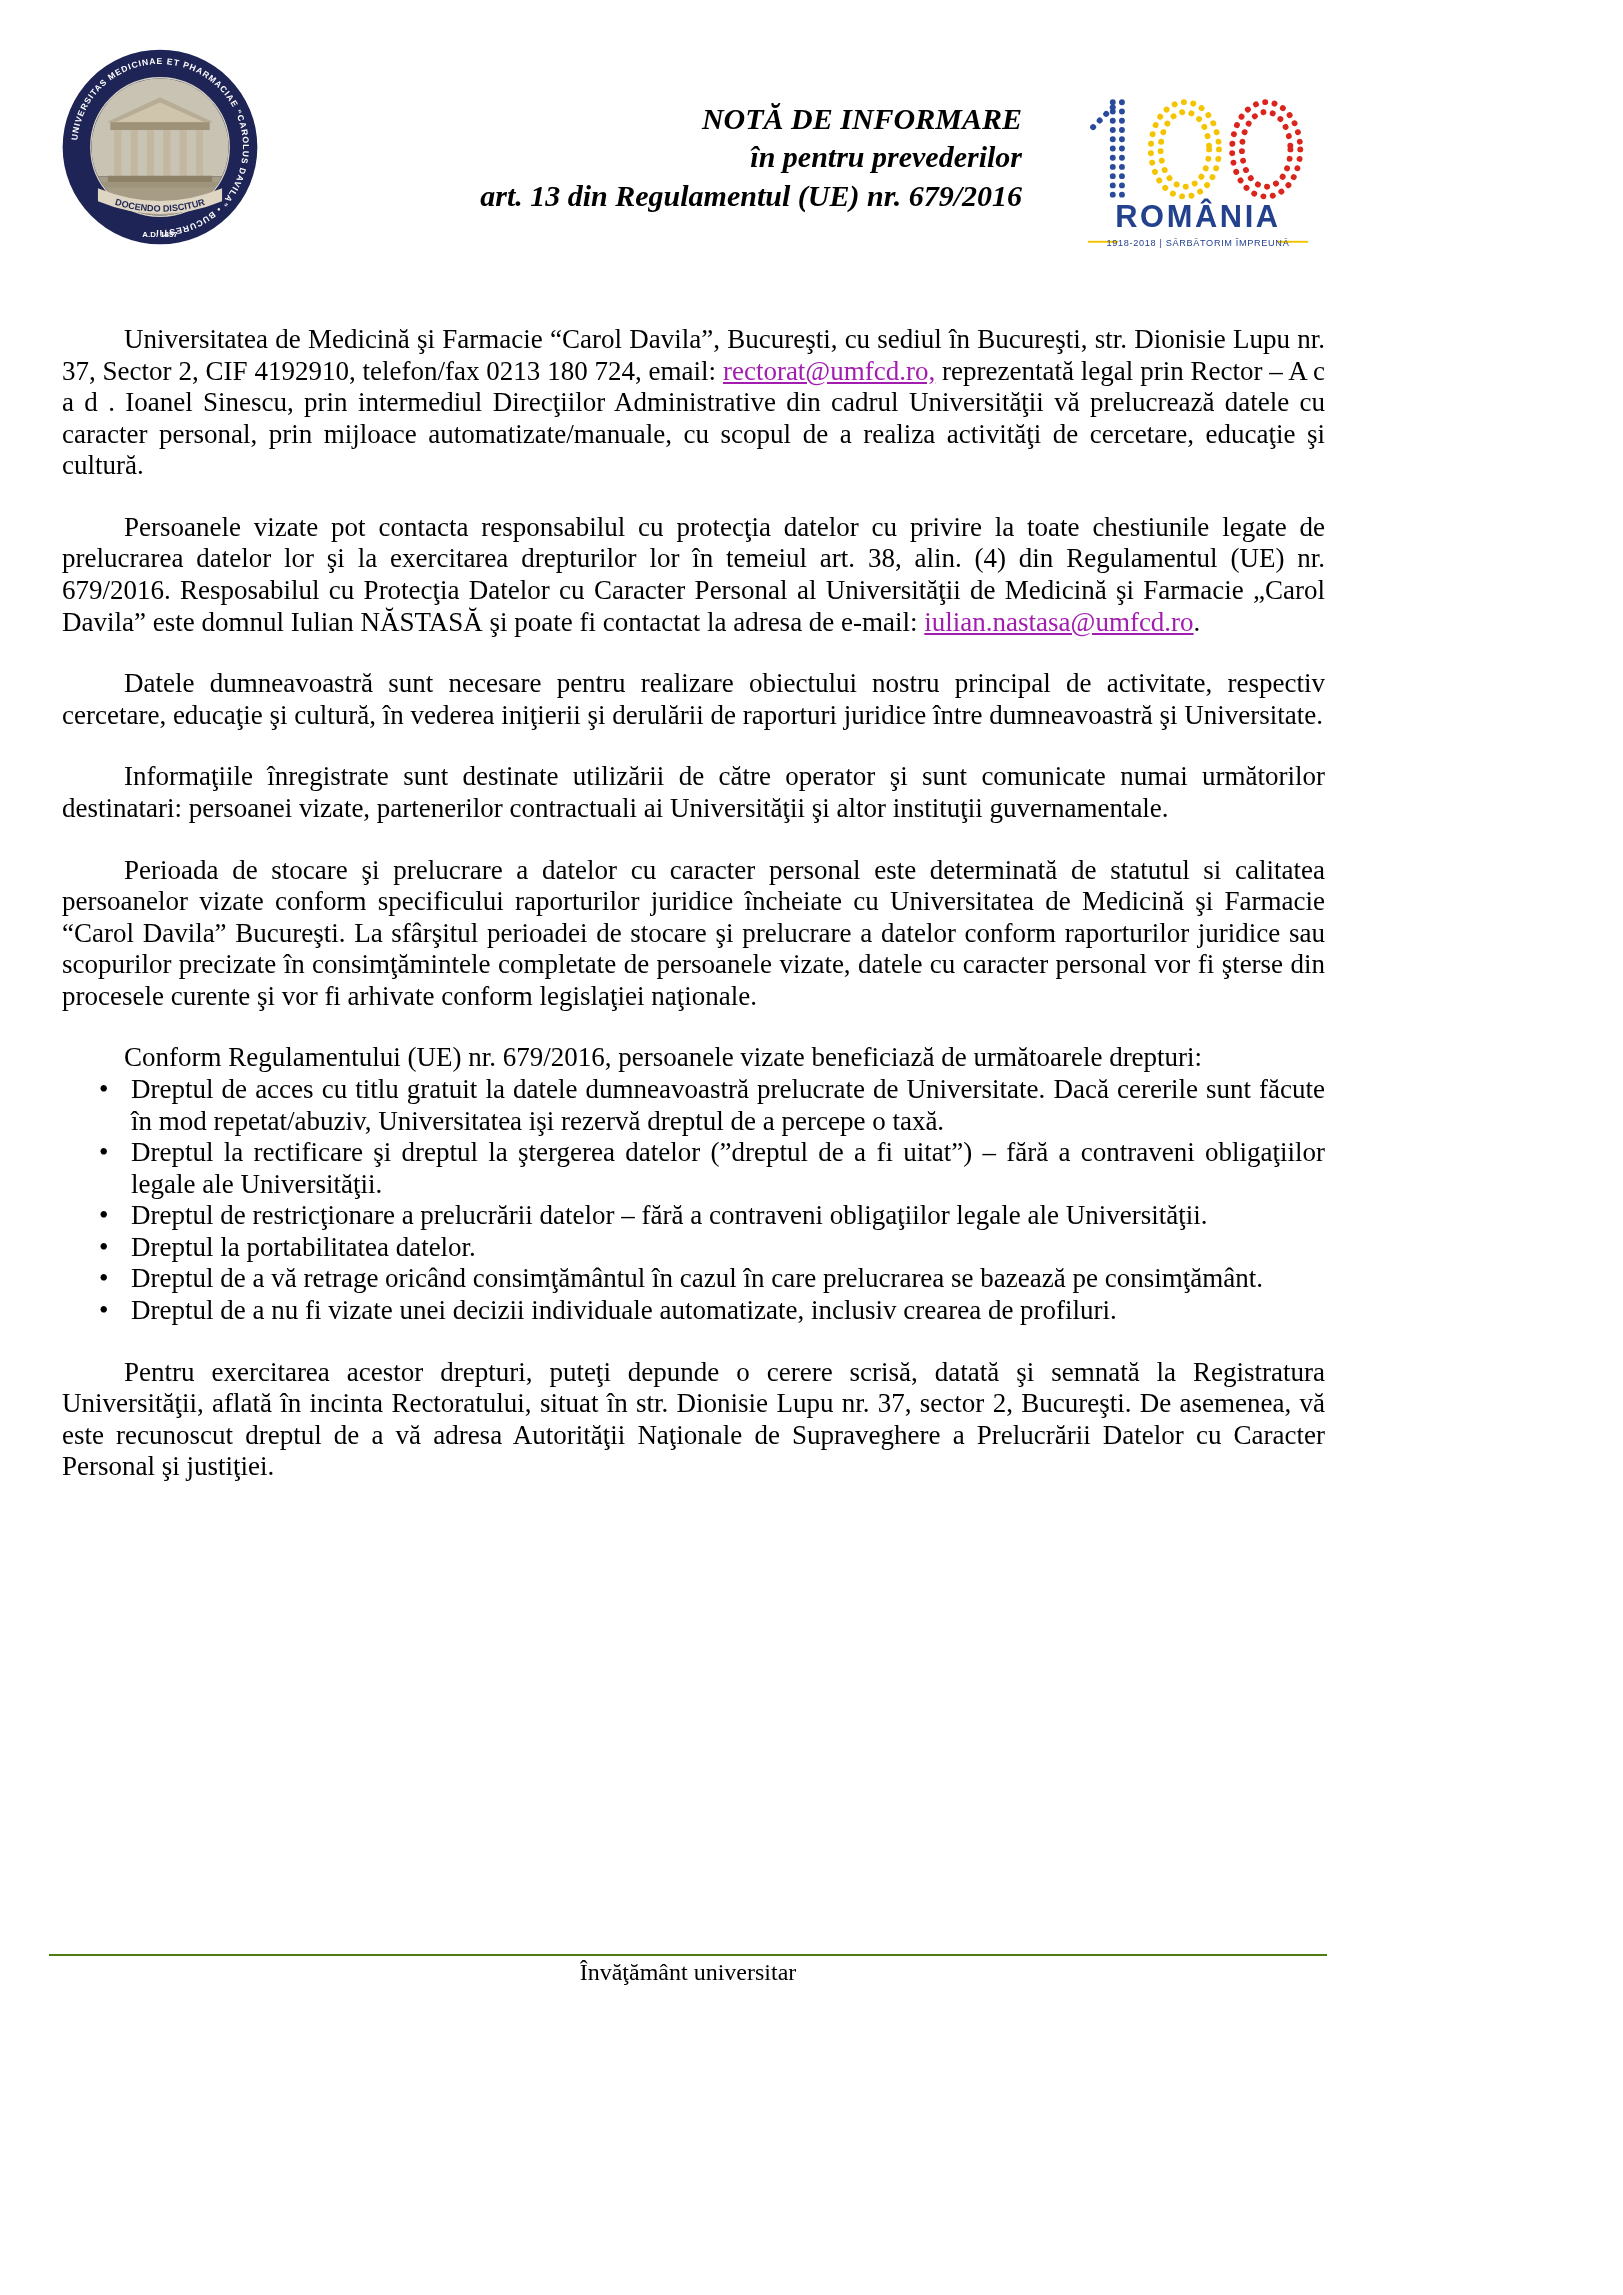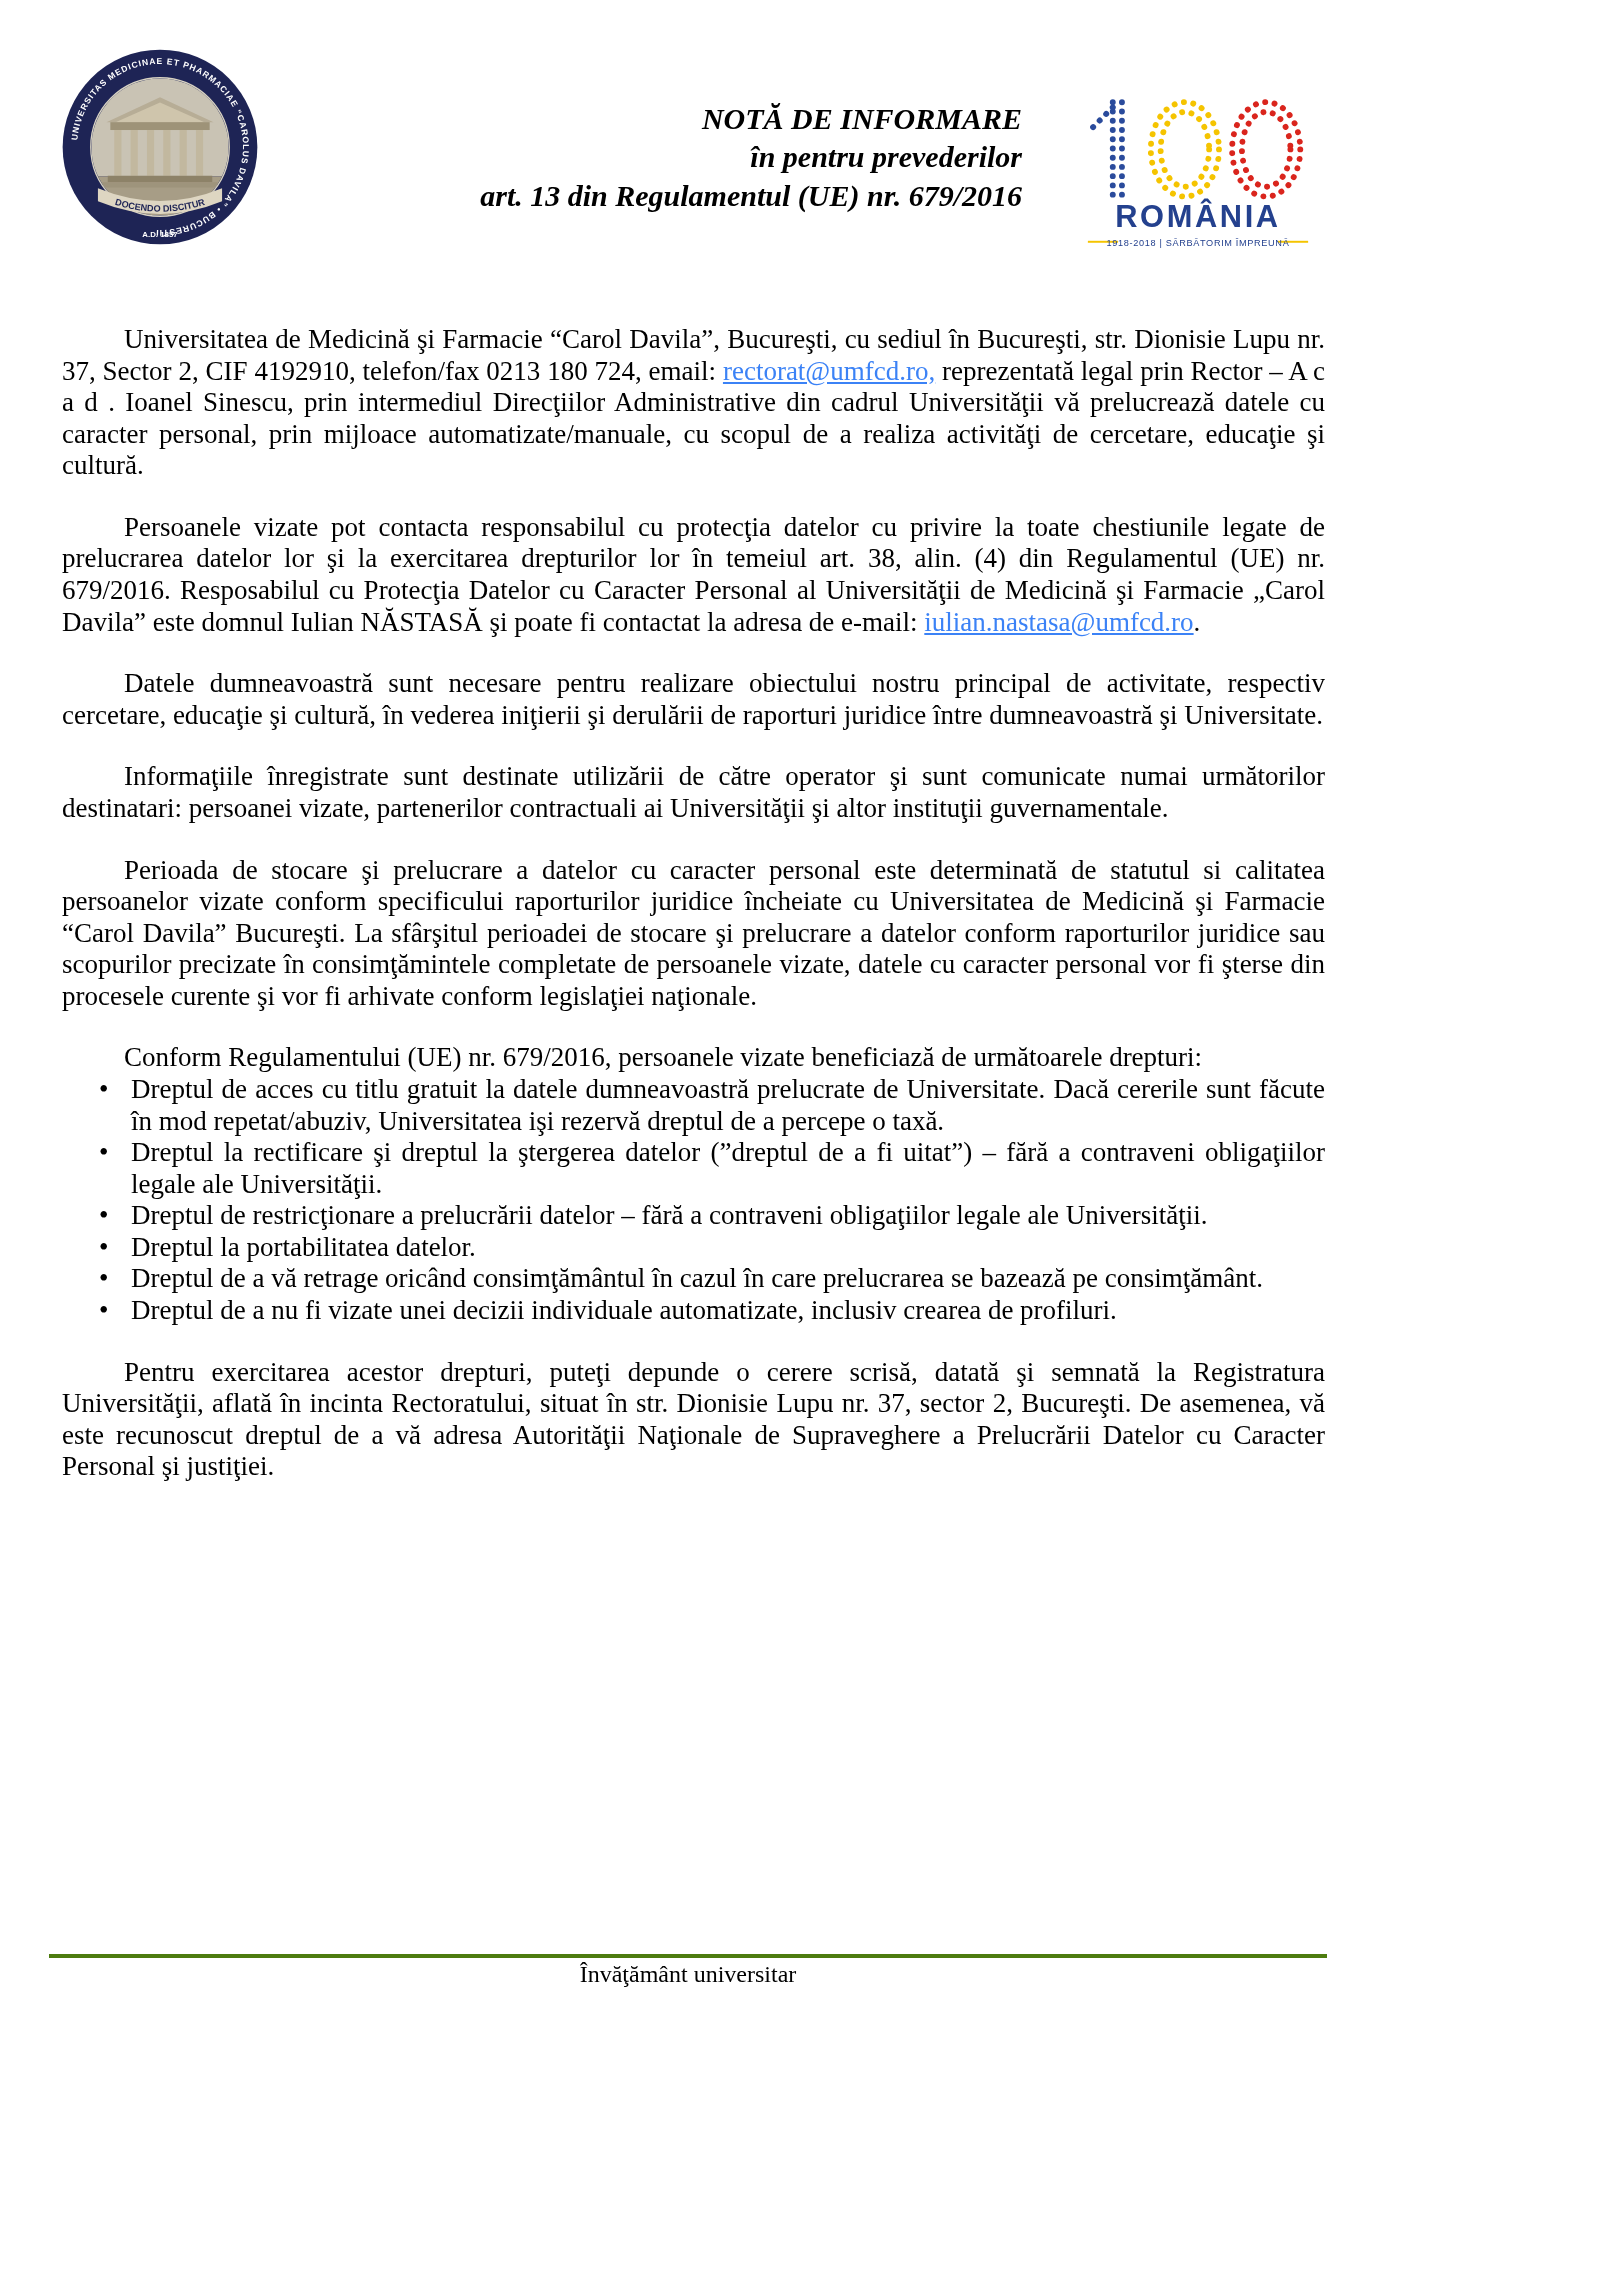--- a/index.html
+++ b/index.html
@@ -24,30 +24,30 @@
   }
   .romania { position:absolute; left:1080px; top:36px; width:236px; height:170px; }
 
   
   .doc-body {
     position:absolute; top:324px; left:62px; width:1263px;
     font-size:27px; line-height:1.17; text-align:justify;
   }
   .para { text-indent:62px; margin:0 0 30px 0; }
   .para.tight { margin-bottom:0; }
-  .email-link { color:#3b82f6; text-decoration:underline; cursor:pointer; }
+  .email-link { color:#a21caf; text-decoration:underline; cursor:pointer; }
 
   .rights-list { list-style:none; margin:0 0 30px 0; padding:0;font-family:Liberation Serif, serif; }
   .rights-list li { position:relative; padding-left:69px; text-align:justify; }
   .rights-list li::before { content:"\2022"; position:absolute; left:37px; top:0; }
 
   
   .doc-footer {
     position:absolute; top:1954px; left:49px; width:1278px;
-    border-top:4px solid #4d7c0f; text-align:center;
+    border-top:2px solid #4d7c0f; text-align:center;
     font-size:24px; padding-top:3.3px;
   }
 </style>
 </head>
 <body>
 
 <div class="page">
 
   <header class="doc-header">
 

